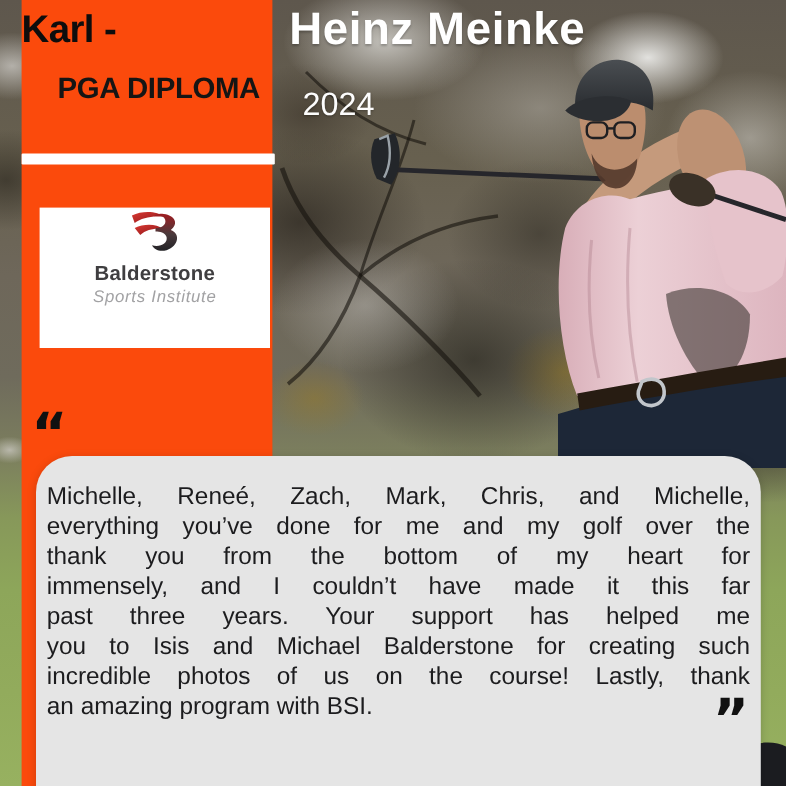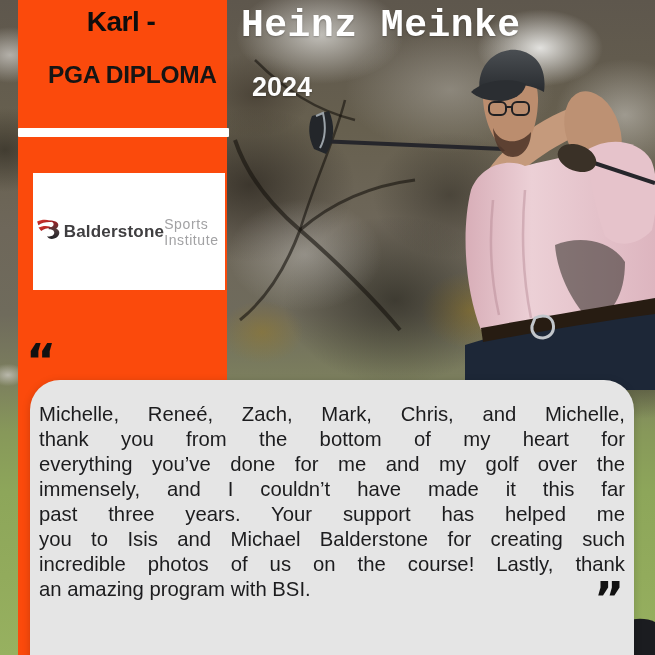--- a/index.html
+++ b/index.html
@@ -35,53 +35,52 @@
       radial-gradient(50px 30px at 420px 605px, rgba(205,210,160,.5), transparent 70%),
       linear-gradient(180deg,#5e574d 0%,#67604f 20%,#6e675a 35%,#6f6b5c 48%,#7c7f5e 58%,#87985a 66%,#8da65a 75%,#92ab5c 88%,#97b160 100%);
   }
   .golfer-svg{position:absolute;left:225px;top:0;width:430px;height:655px;}
   
   .panel{
     position:absolute;left:18px;top:0;width:209px;height:655px;
   }
   .karl{
     position:absolute;left:18px;top:6px;width:206px;
-    text-align:center;font-size:28px;font-weight:bold;color:#0e0d0d;
+    text-align:left;font-size:32px;font-weight:bold;color:#0e0d0d;
     letter-spacing:-.5px;white-space:nowrap;
   }
   .heinz{
     position:absolute;left:241px;top:4px;
     font-size:38px;font-weight:bold;color:#ffffff;
     letter-spacing:.5px;white-space:nowrap;
     text-shadow:0 1px 2px rgba(0,0,0,.25);
-    font-family:Liberation Mono, monospace;
   }
   .pga{
     position:absolute;left:48px;top:62px;
     font-size:24.5px;line-height:25px;font-weight:bold;color:#161514;
     letter-spacing:-.3px;
   }
   .year{
     position:absolute;left:252px;top:72px;
-    font-size:27px;font-weight:bold;color:#fdfdfd;
+    font-size:27px;font-weight:normal;color:#fdfdfd;
     text-shadow:0 1px 2px rgba(0,0,0,.3);
   }
   .divider{
     position:absolute;left:18px;top:128px;width:211px;height:9px;
     background:#ffffff;border-radius:1px;
   }
   
   .logo-card{
     position:absolute;left:33px;top:173px;width:192px;height:117px;
     background:#ffffff;
-    display:flex;flex-direction:row;align-items:center;justify-content:flex-start;
+    display:flex;flex-direction:column;align-items:center;justify-content:flex-start;
   }
   .logo-mark{width:52px;height:42px;margin-bottom:3px;}
   .logo-name{font-size:17px;font-weight:bold;color:#3f3e40;letter-spacing:.2px;}
-  .logo-tagline{font-size:14px;color:#a2a2a4;letter-spacing:.6px;margin-top:1px;}
+  .logo-tagline{font-size:14px;color:#a2a2a4;letter-spacing:.6px;margin-top:1px;font-style:italic;}
   
   .quote-card{
     position:absolute;left:30px;top:352px;width:604px;height:341px;
     background:#e5e5e5;border-radius:30px;
     box-shadow:0 2px 8px rgba(0,0,0,.18);
     margin-top:28px;
   }
   .quote-text{
     position:absolute;left:9px;right:9px;top:22px;
     font-size:20.3px;line-height:25px;color:#1c1c1e;
@@ -210,22 +209,22 @@
       <path d="M16,28 C30,21 48,22 56,29 C44,28 32,31 24,38 Z" fill="url(#lgRed)"></path>
       <path d="M58,8 C74,10 80,22 68,31 C82,36 80,54 62,60 C52,63 44,59 41,53 C52,56 64,51 62,41 C60,34 52,33 46,33 L46,28 C54,28 62,24 60,16 C58,10 50,9 44,11 C48,7 53,7 58,8 Z" fill="url(#lgDark)"></path>
     </svg>
     <div class="logo-name">Balderstone</div>
     <div class="logo-tagline">Sports Institute</div>
   </div>
 
   <div class="quote-card">
     <div class="quote-text">
       <div class="quote-line">Michelle, Reneé, Zach, Mark, Chris, and Michelle,</div>
+      <div class="quote-line">everything you’ve done for me and my golf over the</div>
       <div class="quote-line">thank you from the bottom of my heart for</div>
-      <div class="quote-line">everything you’ve done for me and my golf over the</div>
       <div class="quote-line">immensely, and I couldn’t have made it this far</div>
       <div class="quote-line">past three years. Your support has helped me</div>
       <div class="quote-line">you to Isis and Michael Balderstone for creating such</div>
       <div class="quote-line">incredible photos of us on the course! Lastly, thank</div>
       <div class="quote-line last">an amazing program with BSI.</div>
     </div>
   </div>
   <div class="open-quote">“</div>
   <div class="close-quote">”</div>
 

